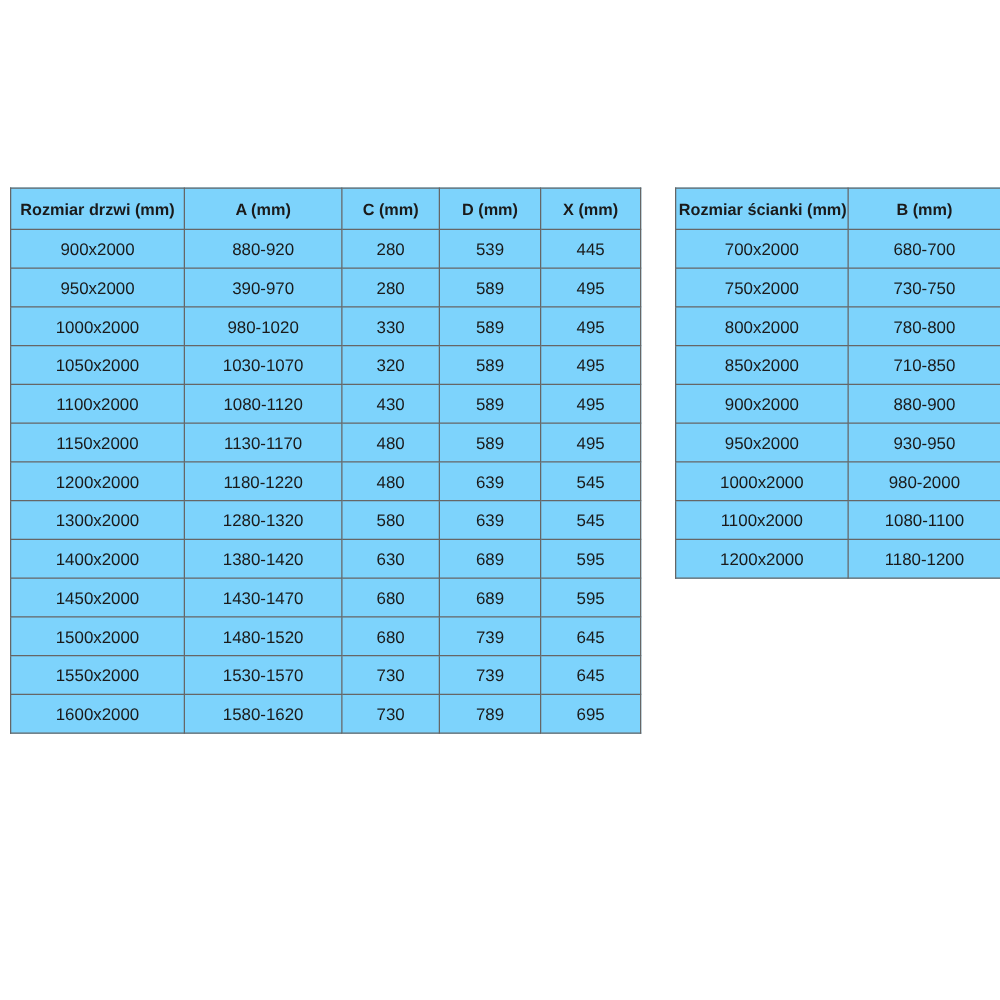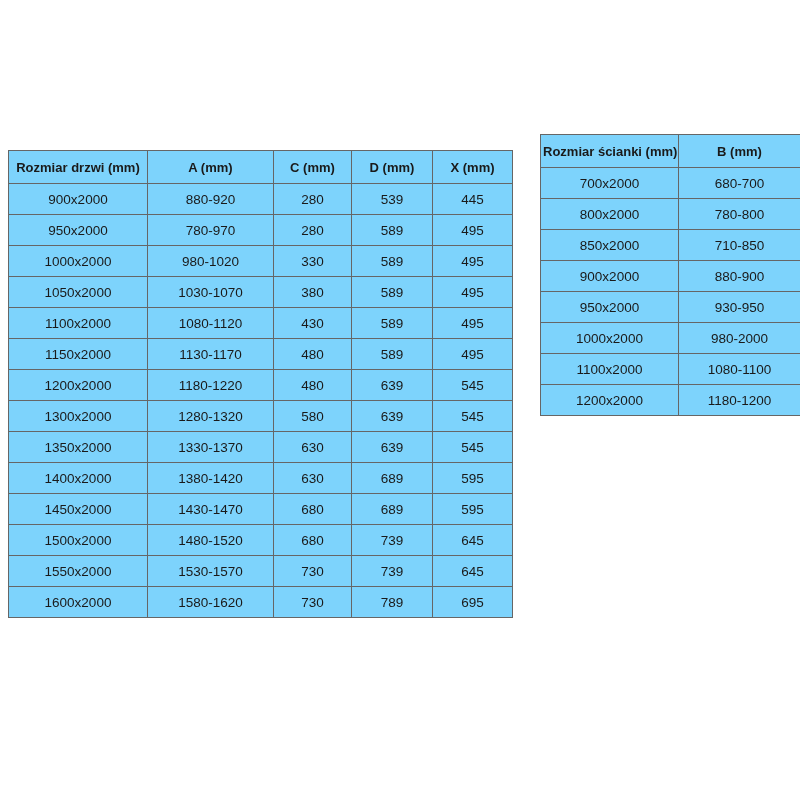--- a/index.html
+++ b/index.html
@@ -45,21 +45,21 @@
     top: 150px;
     width: 479px;
   }
   .doors-table th:nth-child(1) { width: 134px; }
   .doors-table th:nth-child(2) { width: 121px; }
   .doors-table th:nth-child(3) { width: 73px; }
   .doors-table th:nth-child(4) { width: 76px; }
   .doors-table th:nth-child(5) { width: 75px; }
   .walls-table {
     left: 540px;
-    top: 134px;
+    top: 150px;
     width: 250px;
   }
   .walls-table th:nth-child(1) { width: 133px; }
   .walls-table th:nth-child(2) { width: 117px; }
 </style>
 </head>
 <body>
 
 <div>
   <table class="spec-table doors-table">
@@ -75,36 +75,36 @@
       <tbody>
         <tr>
           <td>900x2000</td>
           <td>880-920</td>
           <td>280</td>
           <td>539</td>
           <td>445</td>
         </tr>
         <tr>
           <td>950x2000</td>
-          <td>780-970</td>
+          <td>390-970</td>
           <td>280</td>
           <td>589</td>
           <td>495</td>
         </tr>
         <tr>
           <td>1000x2000</td>
           <td>980-1020</td>
           <td>330</td>
           <td>589</td>
           <td>495</td>
         </tr>
         <tr>
           <td>1050x2000</td>
           <td>1030-1070</td>
-          <td>380</td>
+          <td>320</td>
           <td>589</td>
           <td>495</td>
         </tr>
         <tr>
           <td>1100x2000</td>
           <td>1080-1120</td>
           <td>430</td>
           <td>589</td>
           <td>495</td>
         </tr>
@@ -123,27 +123,20 @@
           <td>545</td>
         </tr>
         <tr>
           <td>1300x2000</td>
           <td>1280-1320</td>
           <td>580</td>
           <td>639</td>
           <td>545</td>
         </tr>
         <tr>
-          <td>1350x2000</td>
-          <td>1330-1370</td>
-          <td>630</td>
-          <td>639</td>
-          <td>545</td>
-        </tr>
-        <tr>
           <td>1400x2000</td>
           <td>1380-1420</td>
           <td>630</td>
           <td>689</td>
           <td>595</td>
         </tr>
         <tr>
           <td>1450x2000</td>
           <td>1430-1470</td>
           <td>680</td>
@@ -179,20 +172,24 @@
           <th>Rozmiar ścianki (mm)</th>
           <th>B (mm)</th>
         </tr>
       </thead>
       <tbody>
         <tr>
           <td>700x2000</td>
           <td>680-700</td>
         </tr>
         <tr>
+          <td>750x2000</td>
+          <td>730-750</td>
+        </tr>
+        <tr>
           <td>800x2000</td>
           <td>780-800</td>
         </tr>
         <tr>
           <td>850x2000</td>
           <td>710-850</td>
         </tr>
         <tr>
           <td>900x2000</td>
           <td>880-900</td>

